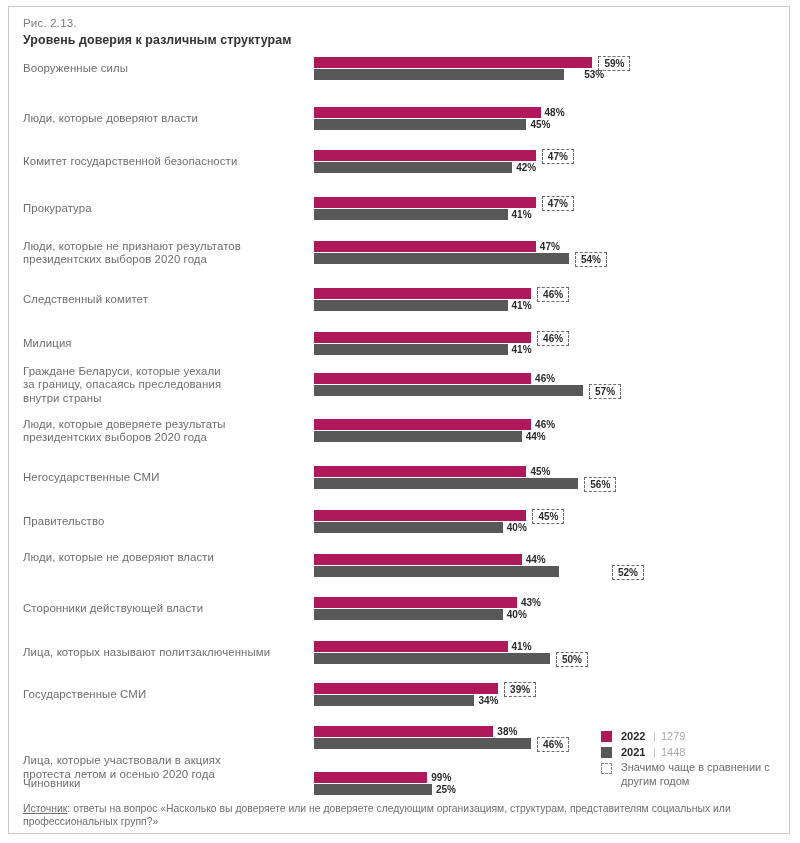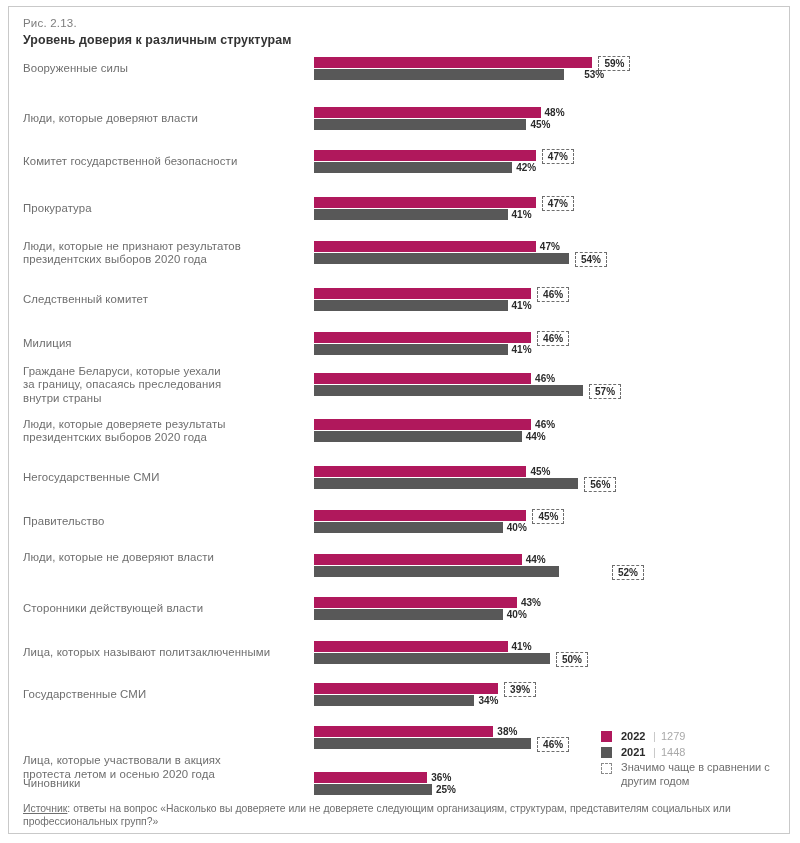--- a/index.html
+++ b/index.html
@@ -201,21 +201,21 @@
       </div>
       <div class="bar y2022" style="top: 719px; width: 179.36px;"></div>
       <div class="bar y2021" style="top: 731px; width: 217.12px;"></div>
       <div class="vlabel" style="left: 488.36px; top: 719px;">38%</div>
       <div class="vlabel boxed" style="left: 528.12px; top: 730px;">46%</div>
       <div class="cat-label" style="top: 770.25px;">
         <div>Чиновники</div>
       </div>
       <div class="bar y2022" style="top: 765px; width: 113.28px;"></div>
       <div class="bar y2021" style="top: 777px; width: 118px;"></div>
-      <div class="vlabel" style="left: 422.28px; top: 765px;">36%</div>
+      <div class="vlabel" style="left: 422.28px; top: 765px;">99%</div>
       <div class="vlabel" style="left: 427px; top: 777px;">25%</div>
     </div>
 
   <div id="legend">
     <div class="lg-row">
       <span class="lg-sw c2022"></span>
       <span class="lg-year">2022</span>
       <span class="lg-sep">|</span>
       <span class="lg-n">1279</span>
     </div>

